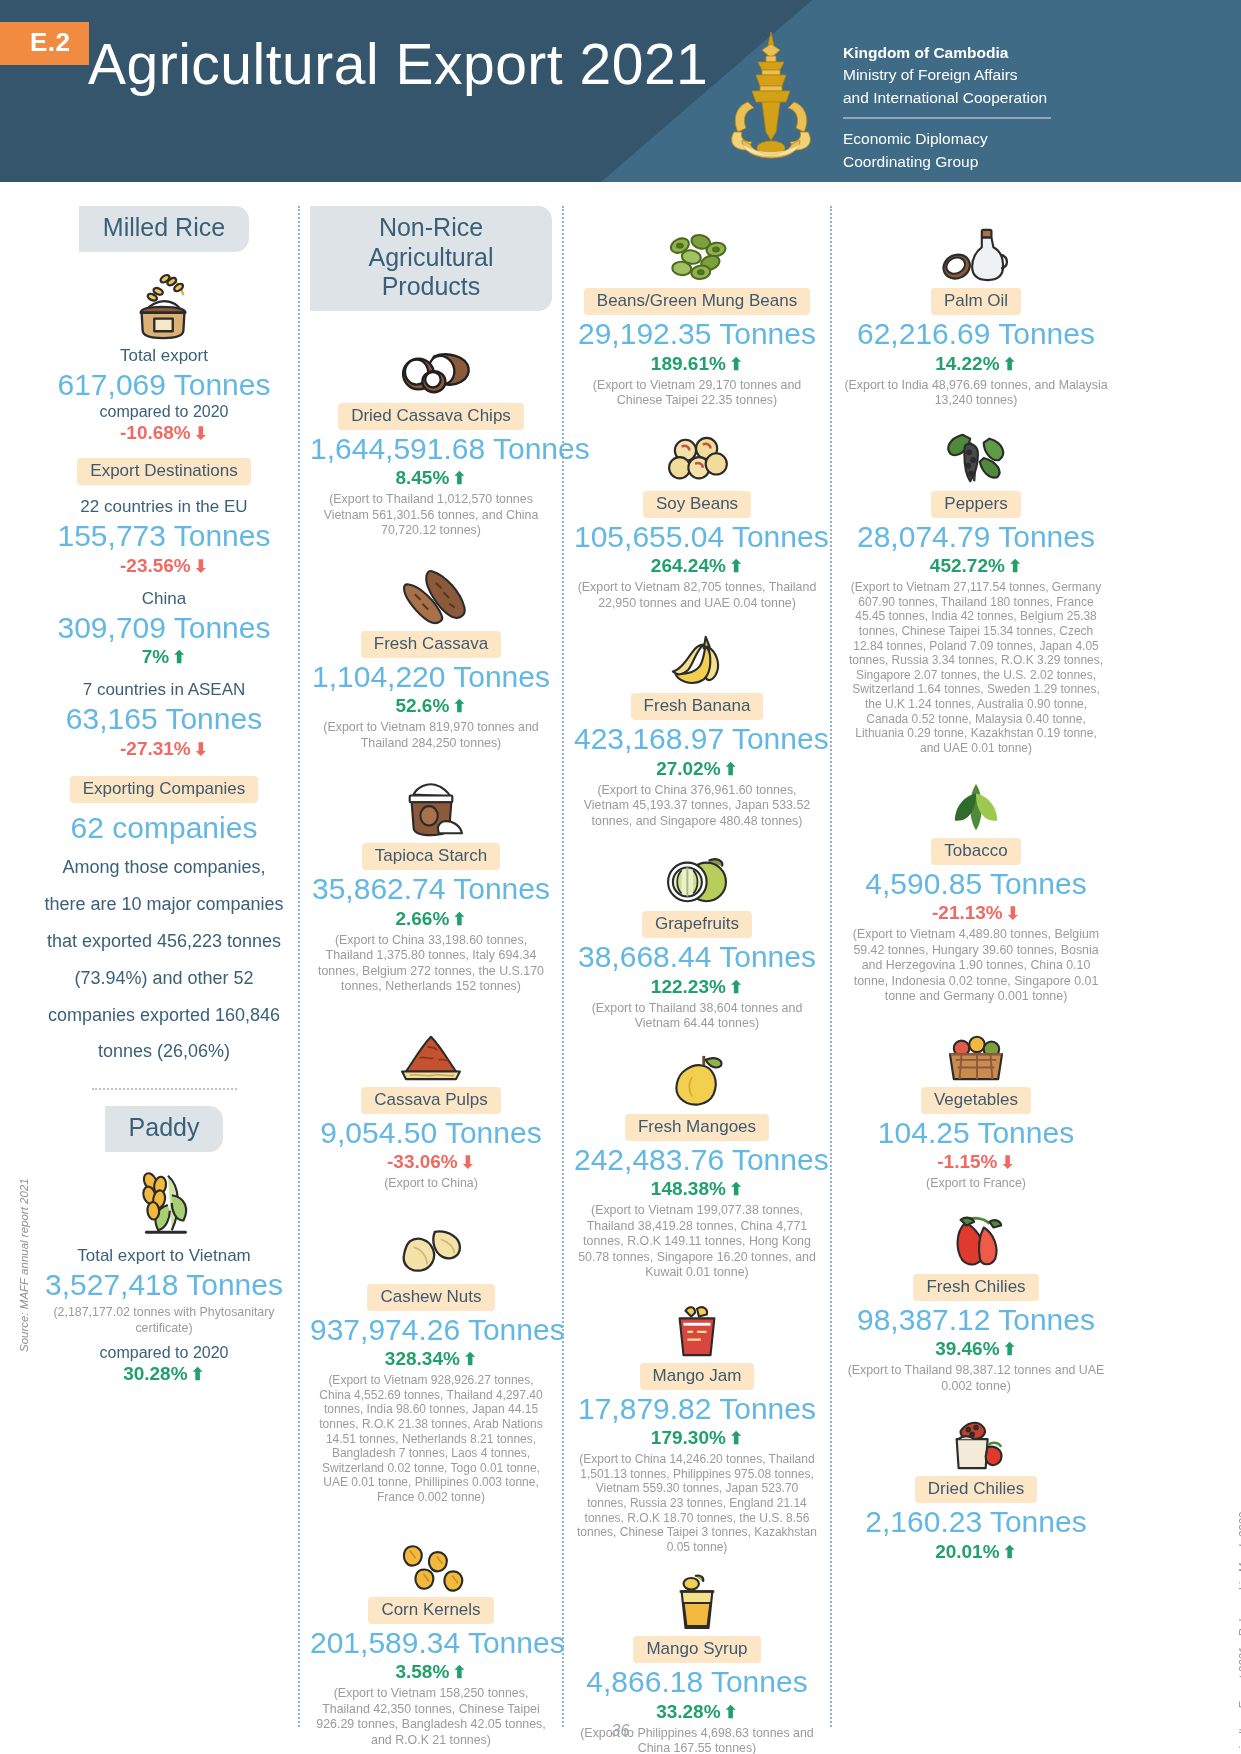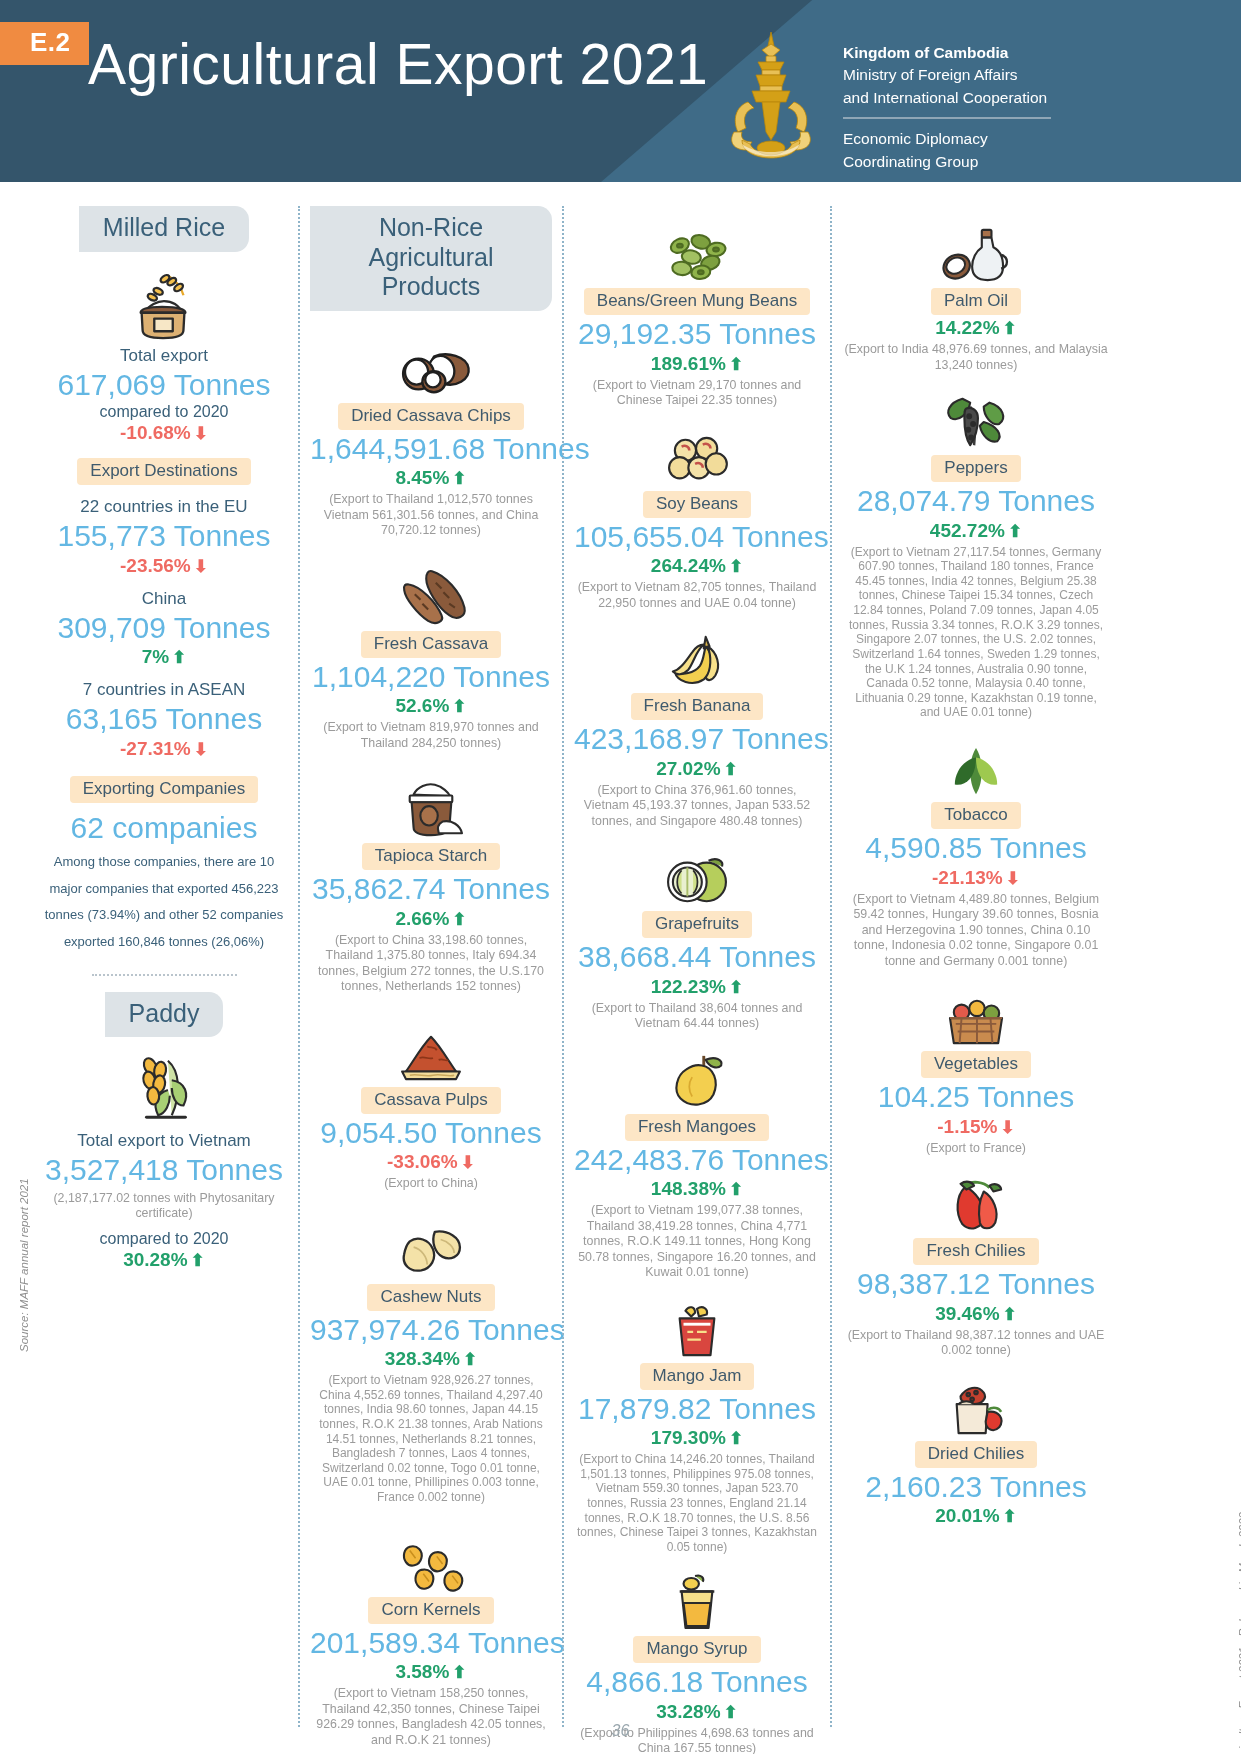--- a/index.html
+++ b/index.html
@@ -90,21 +90,21 @@
   .pct .arw { font-size: 17px; margin-left: 3px; }
   .note {
     text-align:center; color:#9b9b9b; font-size:12.4px;
     line-height: 1.25; margin-top: 3px;
     padding: 0 2px;
   }
   .note.tight { font-size: 12px; line-height: 1.22; }
 
   .dest-block { margin-top: 14px; }
   .company-text {
-    text-align:center; color:#3a6079; font-size:13px;
+    text-align:center; color:#3a6079; font-size:18px;
     line-height: 2.05; margin-top: 4px;
   }
   .dotline {
     width: 145px; margin: 18px auto 16px auto;
     border-top: 2px dotted #b9c4cc; height: 0;
   }
 
   .product { margin-top: 12px; }
   .product:first-child { margin-top: 0; }
 
@@ -512,20 +512,21 @@
             <g stroke="#2b2b2b" stroke-width="2.2" stroke-linejoin="round">
               <rect x="44" y="4" width="10" height="8" rx="1.5" fill="#a8714a"></rect>
               <path d="M44 12 L54 12 L56 22 C64 26 66 34 66 42 C66 52 60 56 50 56 C40 56 34 52 34 42 C34 34 38 26 44 22 Z" fill="#eef2f4"></path>
               <path d="M64 30 C72 32 72 42 64 44" fill="none" stroke-width="2.4"></path>
               <ellipse cx="18" cy="42" rx="14" ry="12" fill="#8a5a3b" transform="rotate(-25 18 42)"></ellipse>
               <ellipse cx="17" cy="41" rx="10" ry="8" fill="#ffffff" transform="rotate(-25 17 41)"></ellipse>
             </g>
           </svg>
         </div>
         <div class="chip-peach">Palm Oil</div>
+        <div class="big-num">62,216.69 Tonnes</div>
         <div class="pct up"><span>14.22%</span><span class="arw">⬆</span></div>
         <div class="note">(Export to India 48,976.69 tonnes, and Malaysia 13,240 tonnes)</div>
       </div>
 
       <div class="product">
         <div class="icon-wrap sm">
           <svg viewBox="0 0 76 60" width="74" height="58">
             <g stroke="#2b2b2b" stroke-width="2.2" stroke-linejoin="round">
               <path d="M24 6 C10 10 6 20 12 26 C20 30 30 22 32 10 Z" fill="#4e8a3a"></path>
               <path d="M52 10 C66 14 70 26 62 32 C54 34 46 24 46 14 Z" fill="#5f9c46"></path>

